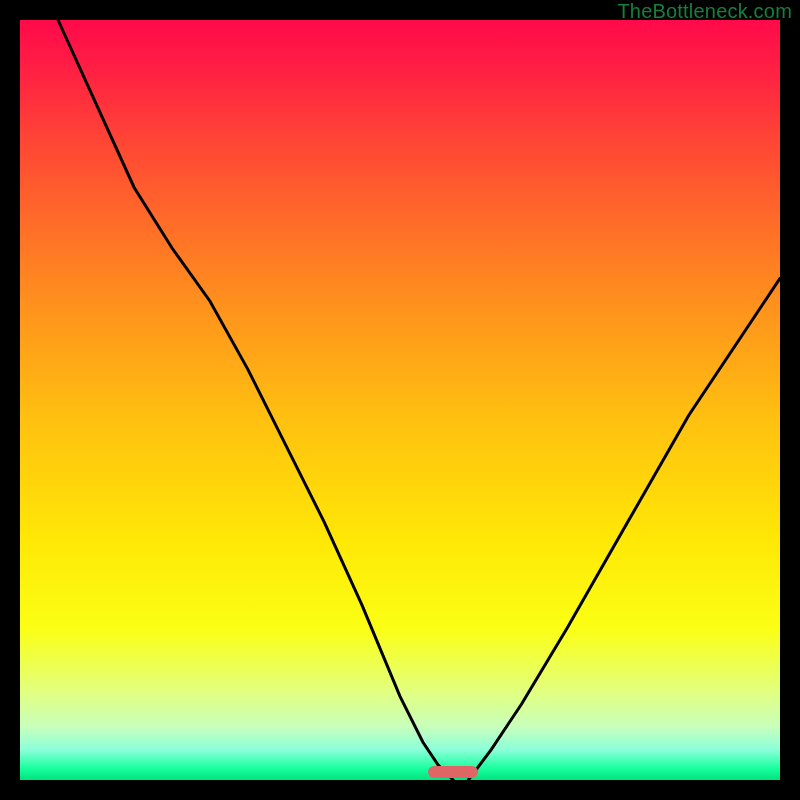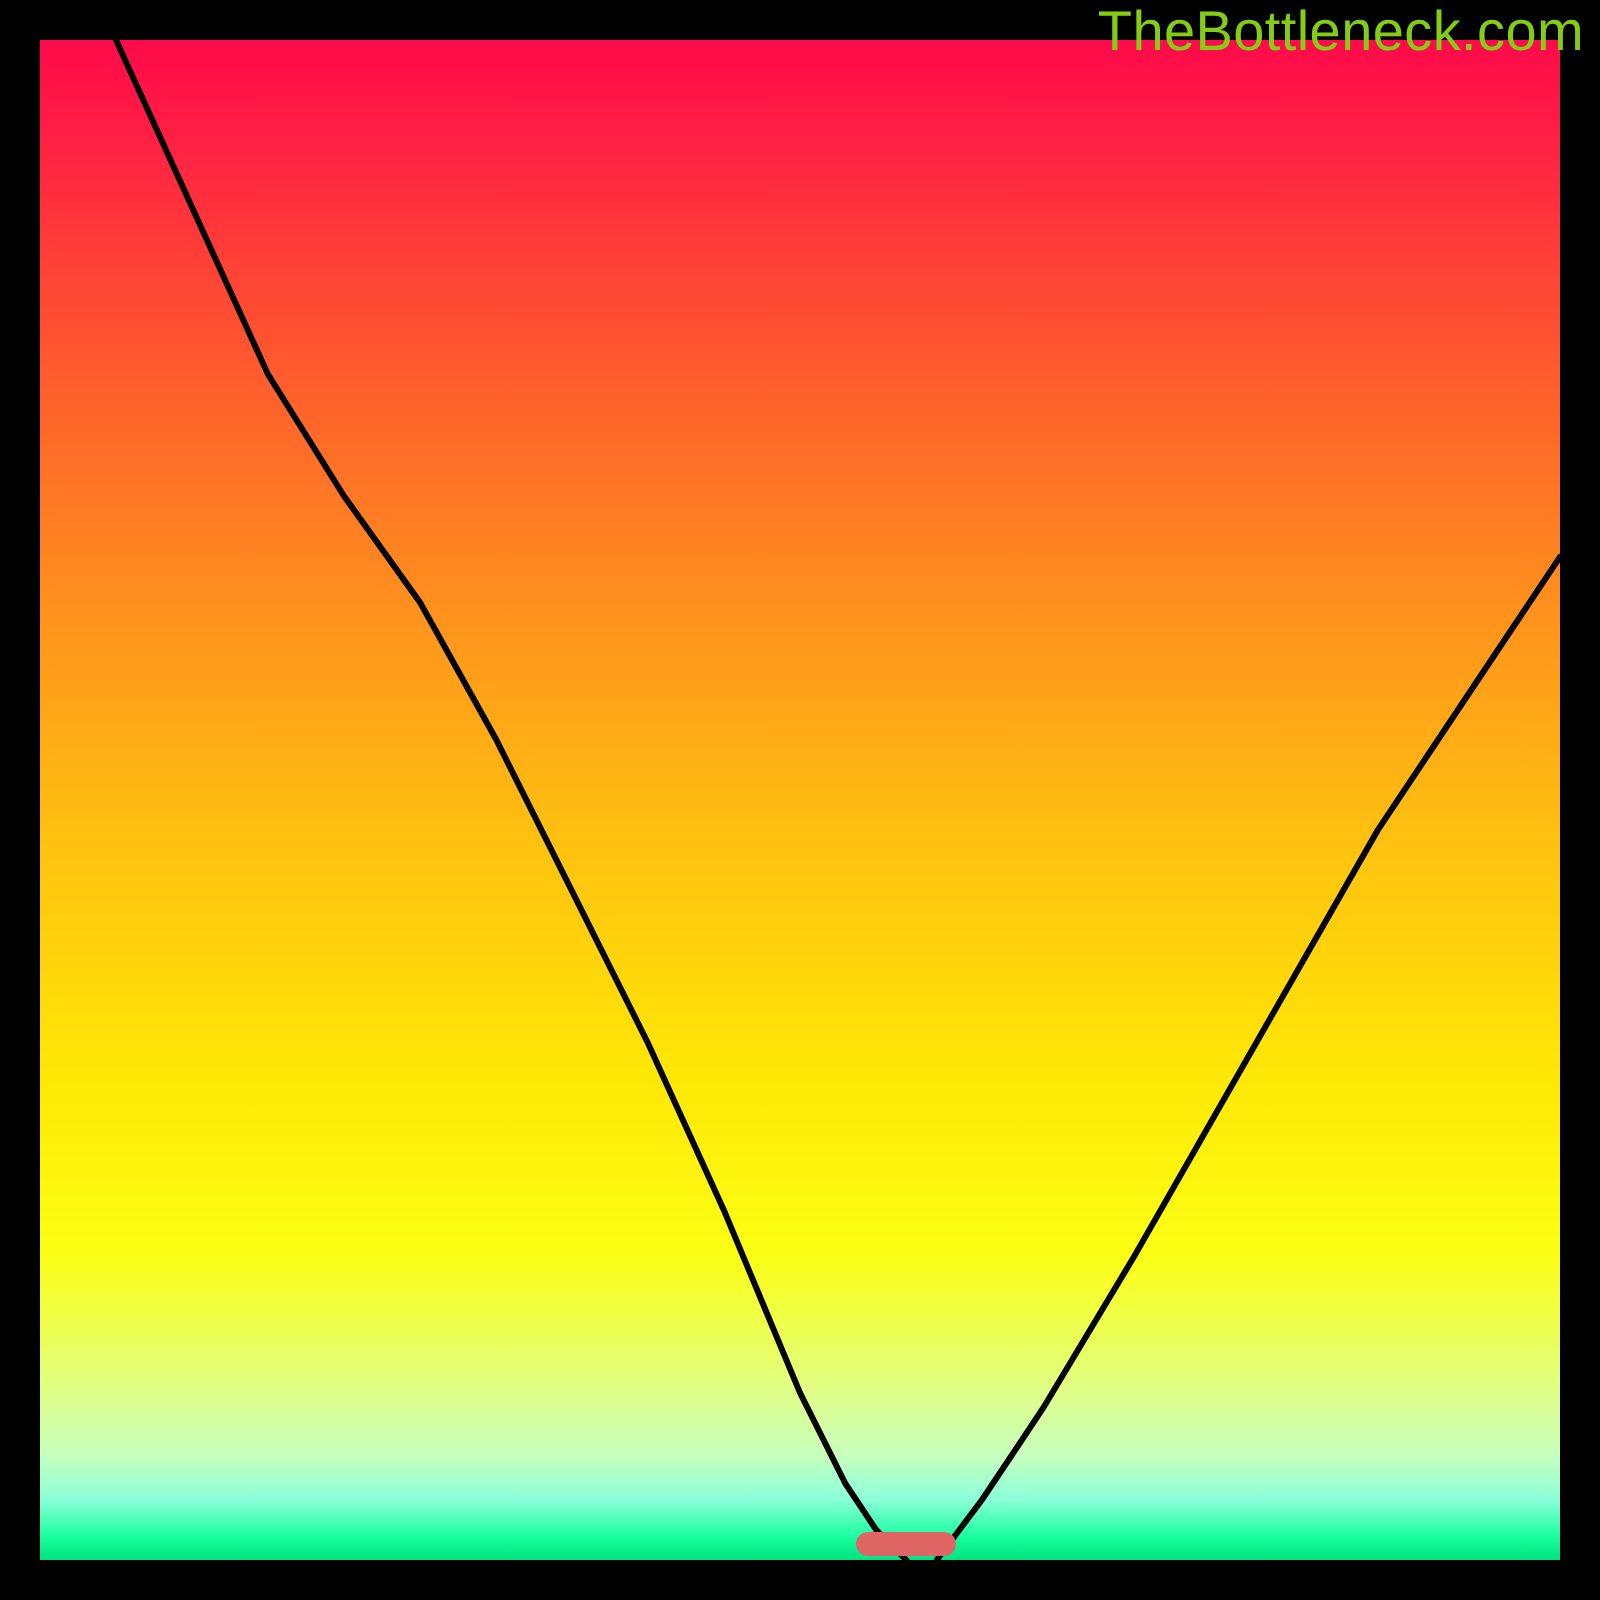--- a/index.html
+++ b/index.html
@@ -55,22 +55,22 @@
     position: absolute;
     height: 12px;
     border-radius: 6px;
     transform: translate(-50%, -50%);
   }
 
   .watermark {
     position: absolute;
     top: 0px;
     right: 8px;
-    color: #84cc16;
-    font-size: 28px;
+    color: #15803d;
+    font-size: 20px;
     letter-spacing: 0.2px;
     user-select: none;
   }
 </style>
 </head>
 <body>
 
 <div class="frame">
 
   <div class="plot-area"></div>

